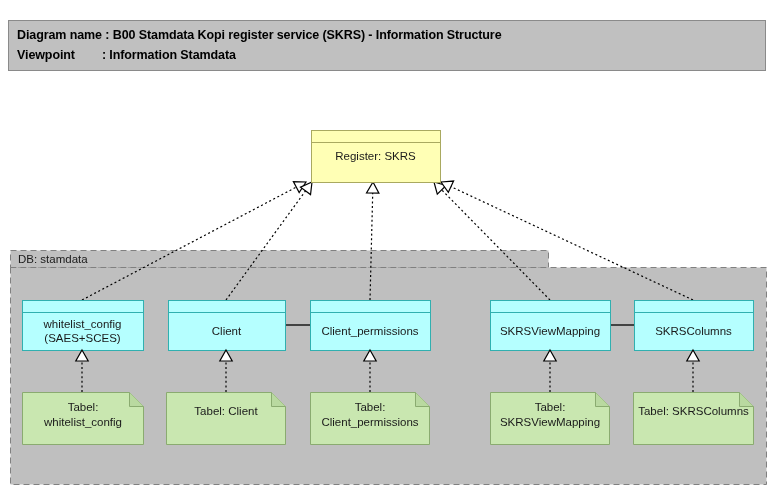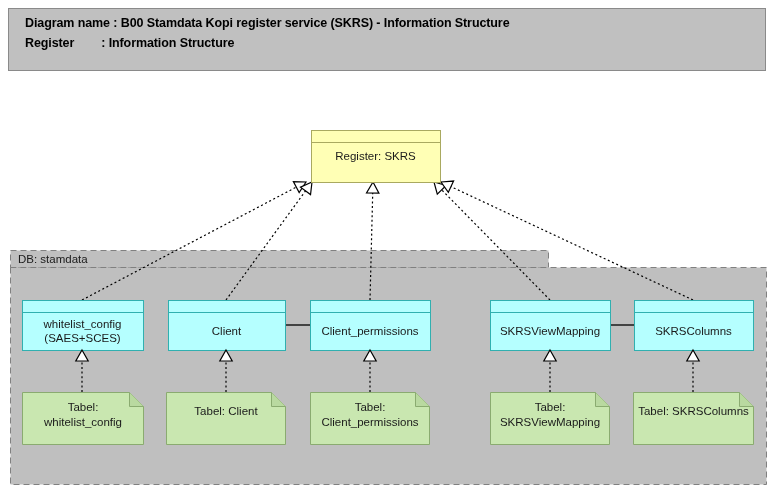--- a/index.html
+++ b/index.html
@@ -16,43 +16,43 @@
   }
   #canvas {
     position: absolute;
     left: 0; top: 0;
     width: 777px;
     height: 495px;
   }
   .hdr-box {
     position: absolute;
     left: 8px;
-    top: 8px;
+    top: 20px;
     width: 758px;
-    height: 63px;
+    height: 51px;
     background: #c0c0c0;
     border: 1px solid #8a8a8a;
     box-sizing: border-box;
-    padding: 4px 0 0 16px;
+    padding: 4px 0 0 8px;
   }
   .hdr-line {
     font-size: 12.5px;
     font-weight: bold;
     color: #000000;
     line-height: 20px;
     white-space: pre;
     letter-spacing: -0.1px;
   }
 </style>
 </head>
 <body>
 
 <div class="hdr-box">
   <div class="hdr-line">Diagram name : B00 Stamdata Kopi register service (SKRS) - Information Structure</div>
-  <div class="hdr-line">Register        : Information Structure</div>
+  <div class="hdr-line">Viewpoint        : Information Stamdata</div>
 </div>
 
 <svg id="canvas" xmlns="http://www.w3.org/2000/svg">
     <rect x="10.5" y="250.5" width="538" height="17" fill="#bfbfbf" stroke="#808080" stroke-width="1" stroke-dasharray="6,4"></rect>
     <rect x="10.5" y="267.5" width="756" height="217" fill="#bfbfbf" stroke="#808080" stroke-width="1" stroke-dasharray="6,4"></rect>
     <text x="18" y="263" text-anchor="start" font-family="&quot;Liberation Sans&quot;, sans-serif" font-size="11.5" fill="#1a1a1a">DB: stamdata</text>
     <line x1="82" y1="300" x2="306" y2="182" stroke="#000000" stroke-width="1.2" stroke-dasharray="2,2.6"></line>
     <polygon points="306,182 299.15743139706996,192.61222195933522 293.3781388665879,181.64136156248787" fill="#ffffff" stroke="#000000" stroke-width="1.2" stroke-linejoin="miter"></polygon>
     <line x1="226" y1="300" x2="312" y2="182" stroke="#000000" stroke-width="1.2" stroke-dasharray="2,2.6"></line>
     <polygon points="312,182 310.5316446131083,194.54128910669817 300.5106669913735,187.23786473831518" fill="#ffffff" stroke="#000000" stroke-width="1.2" stroke-linejoin="miter"></polygon>

